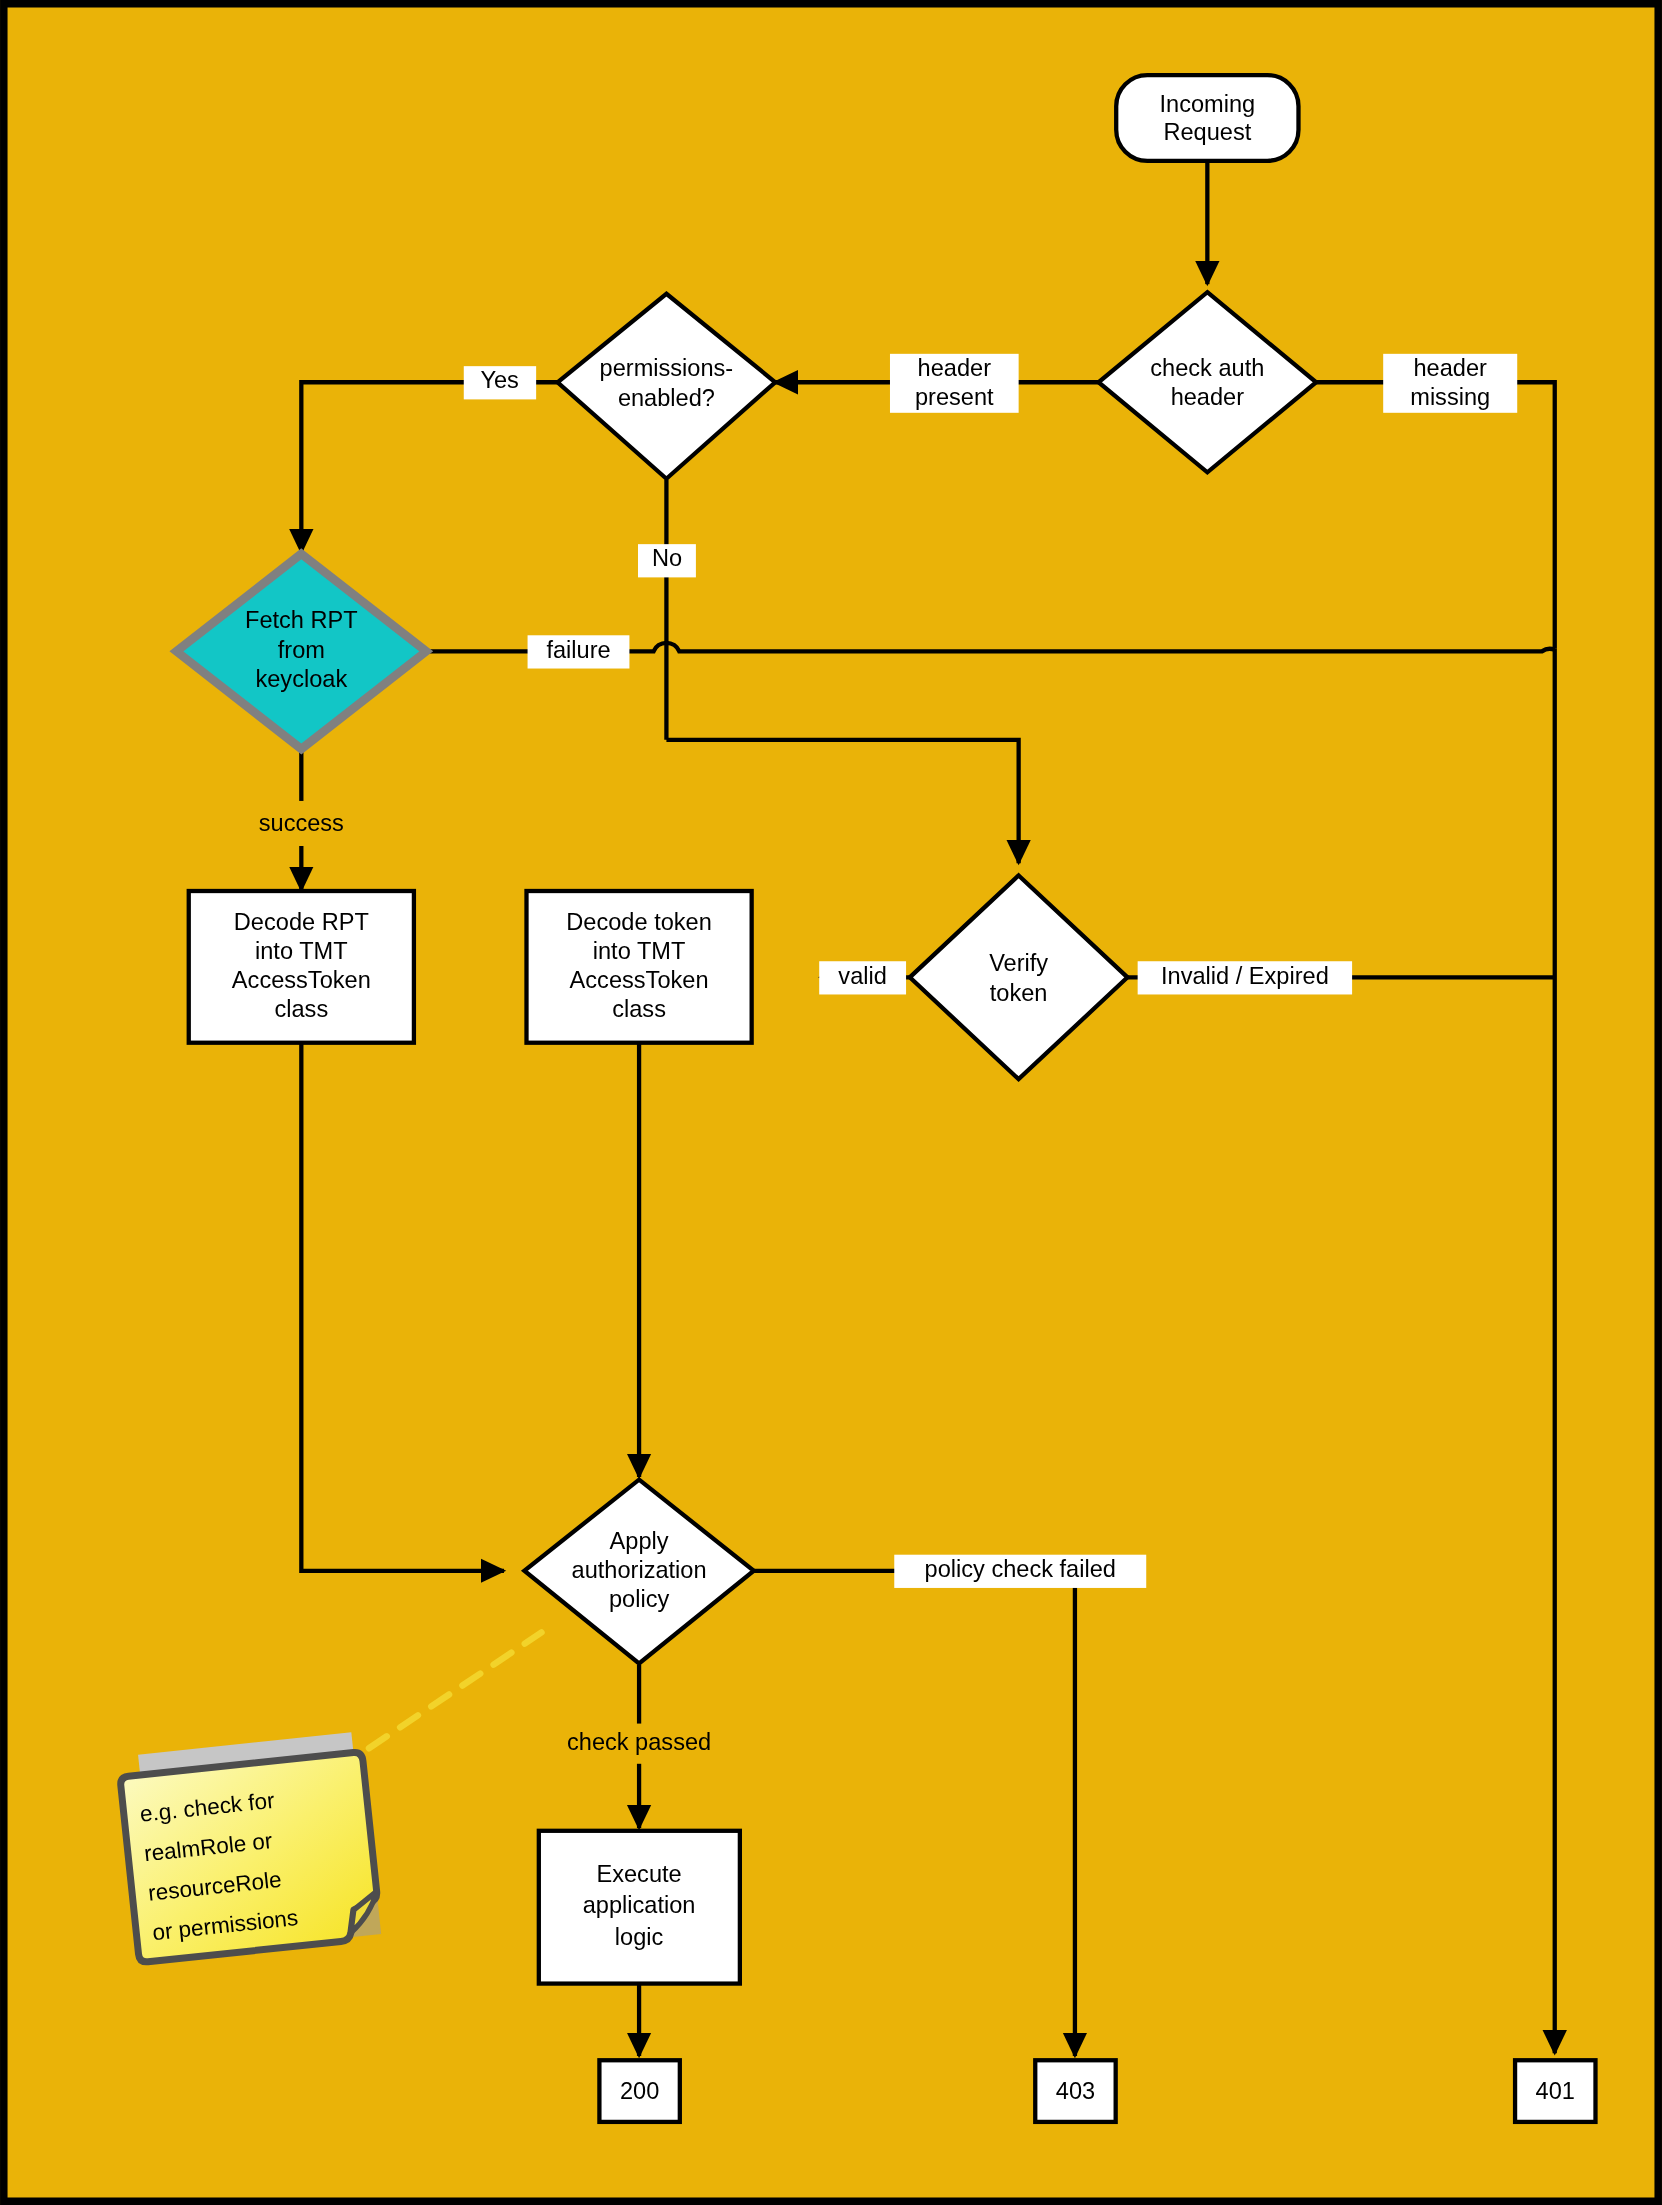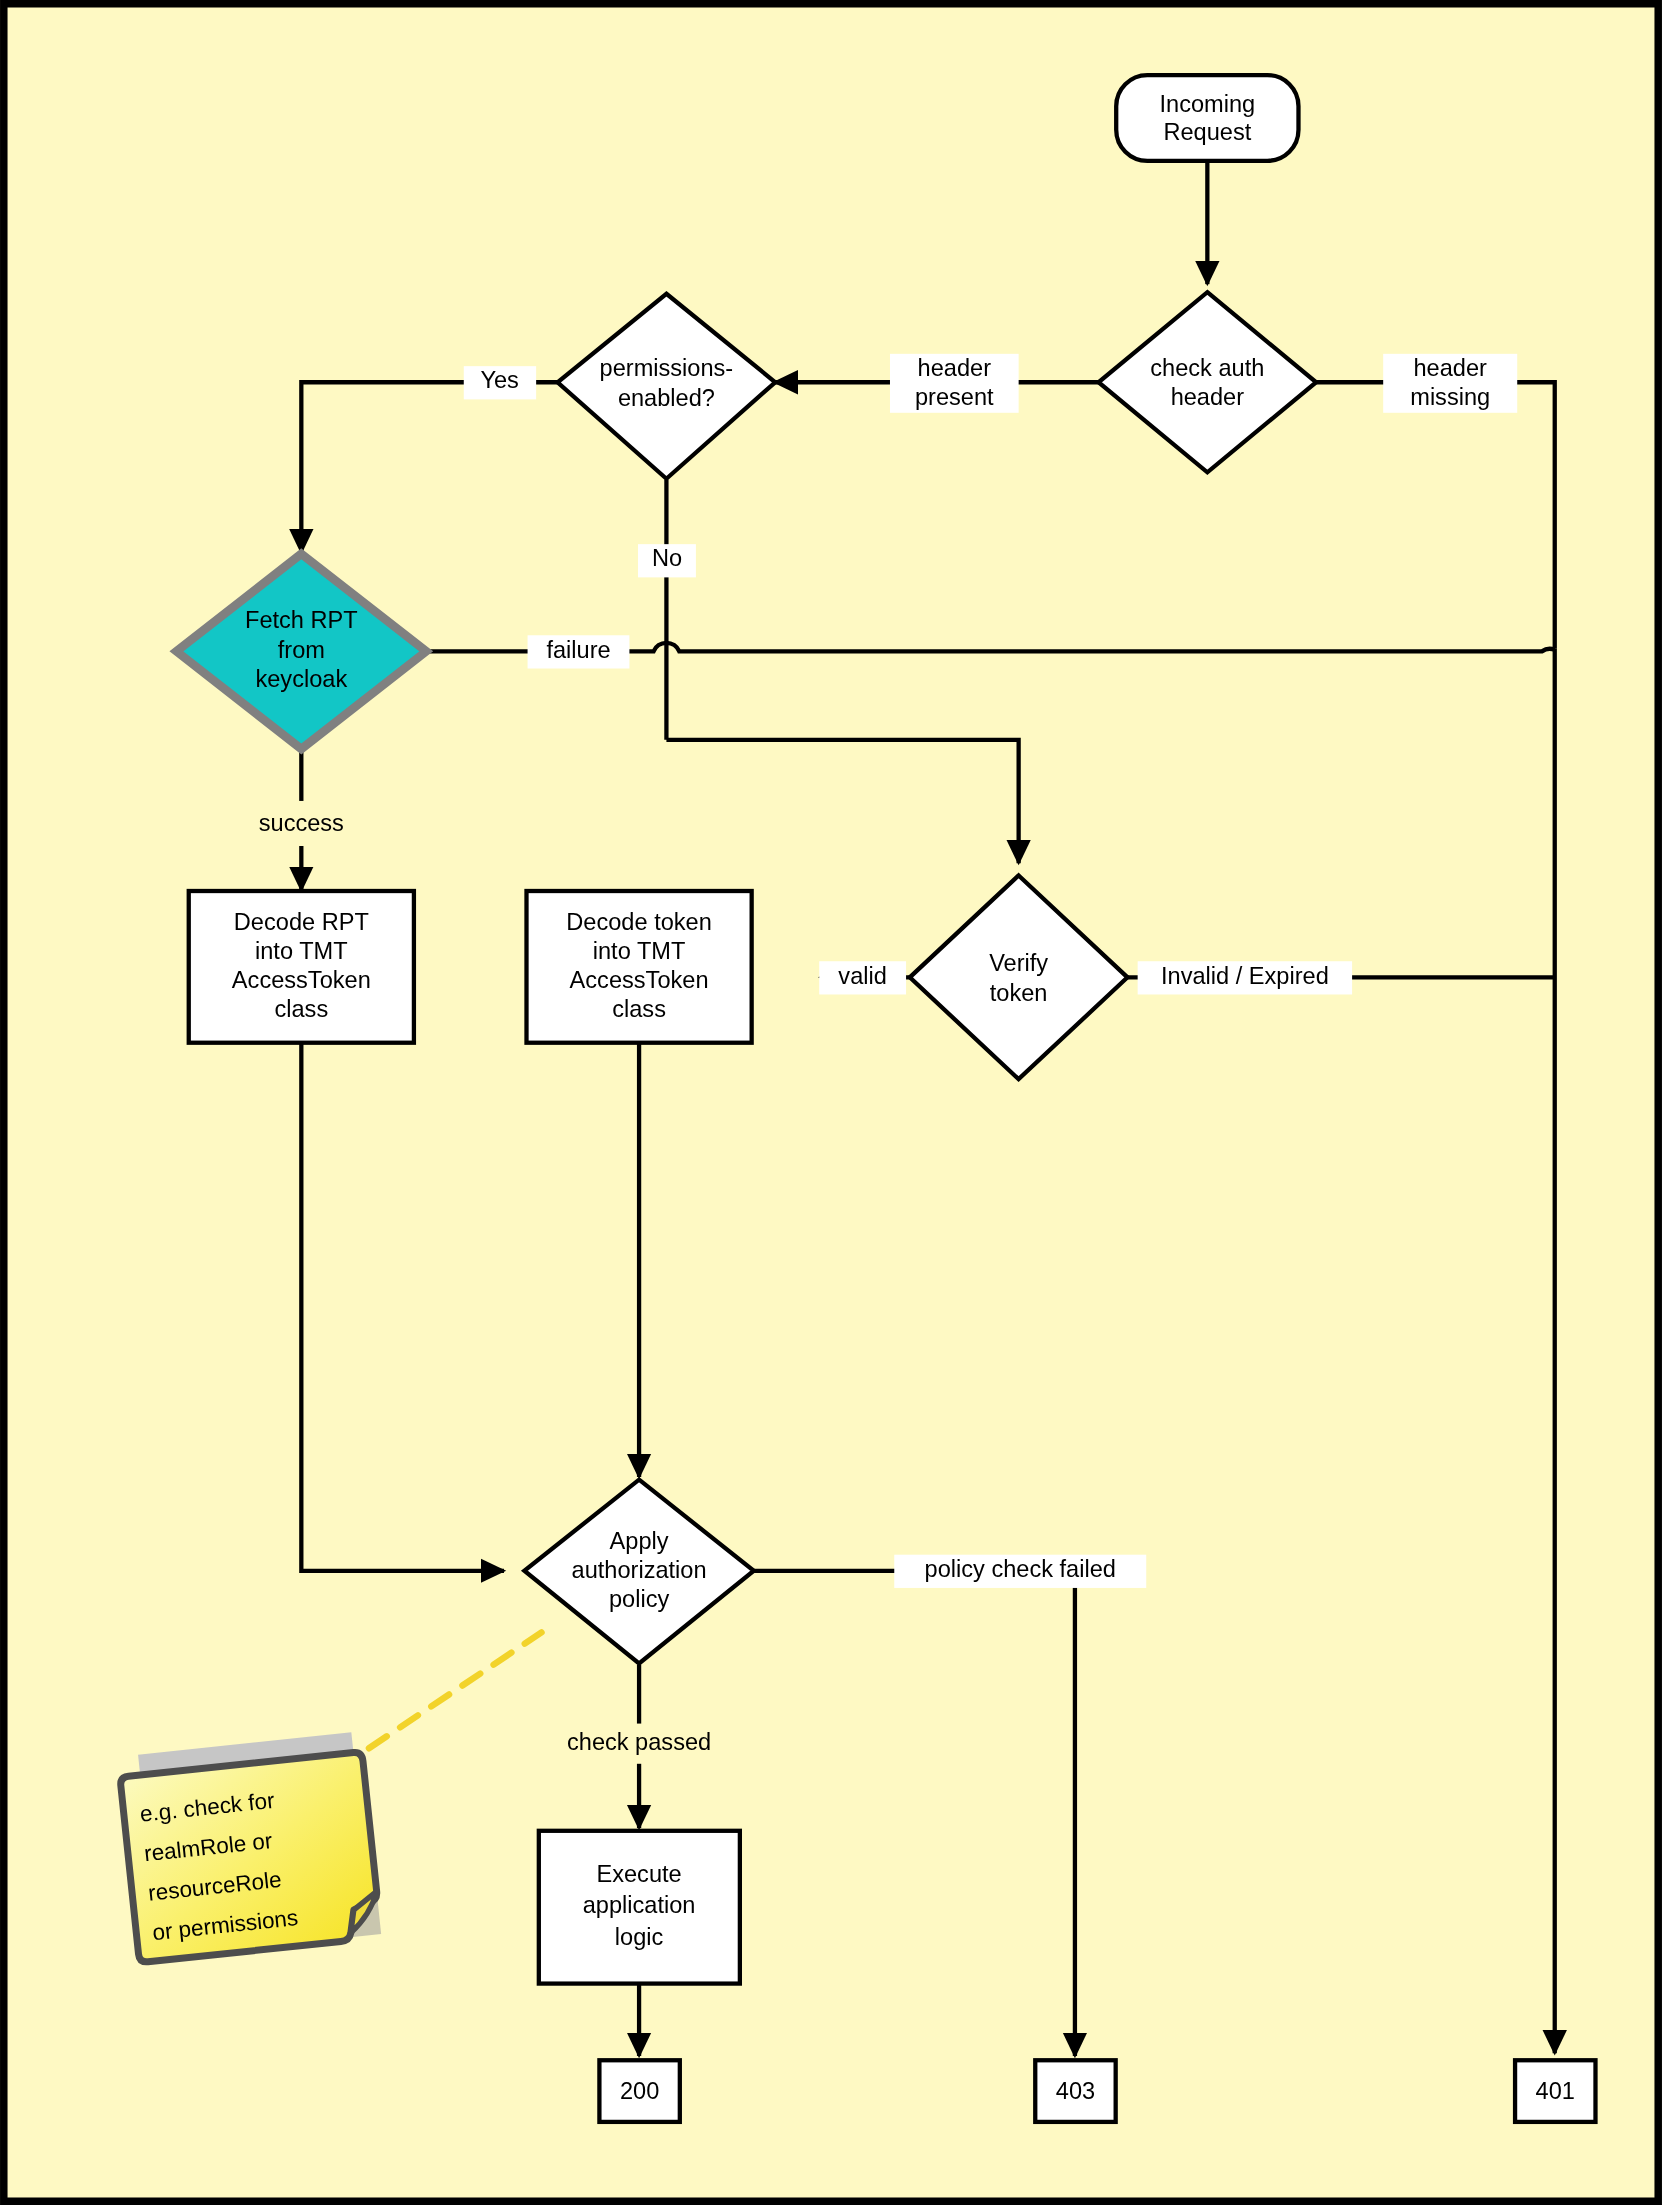--- a/index.html
+++ b/index.html
@@ -7,21 +7,21 @@
     padding: 0;
     background: #ffffff;
   }
   body {
     font-family: "Liberation Sans", sans-serif;
   }
   #canvas-frame {
     position: relative;
     width: 1662px;
     height: 2205px;
-    background: #fef9c3;
+    background: #eab308;
     box-sizing: border-box;
     overflow: hidden;
   }
   svg#flow {
     display: block;
     width: 1662px;
     height: 2205px;
   }
   .node-text {
     font-family: "Liberation Sans", sans-serif;

